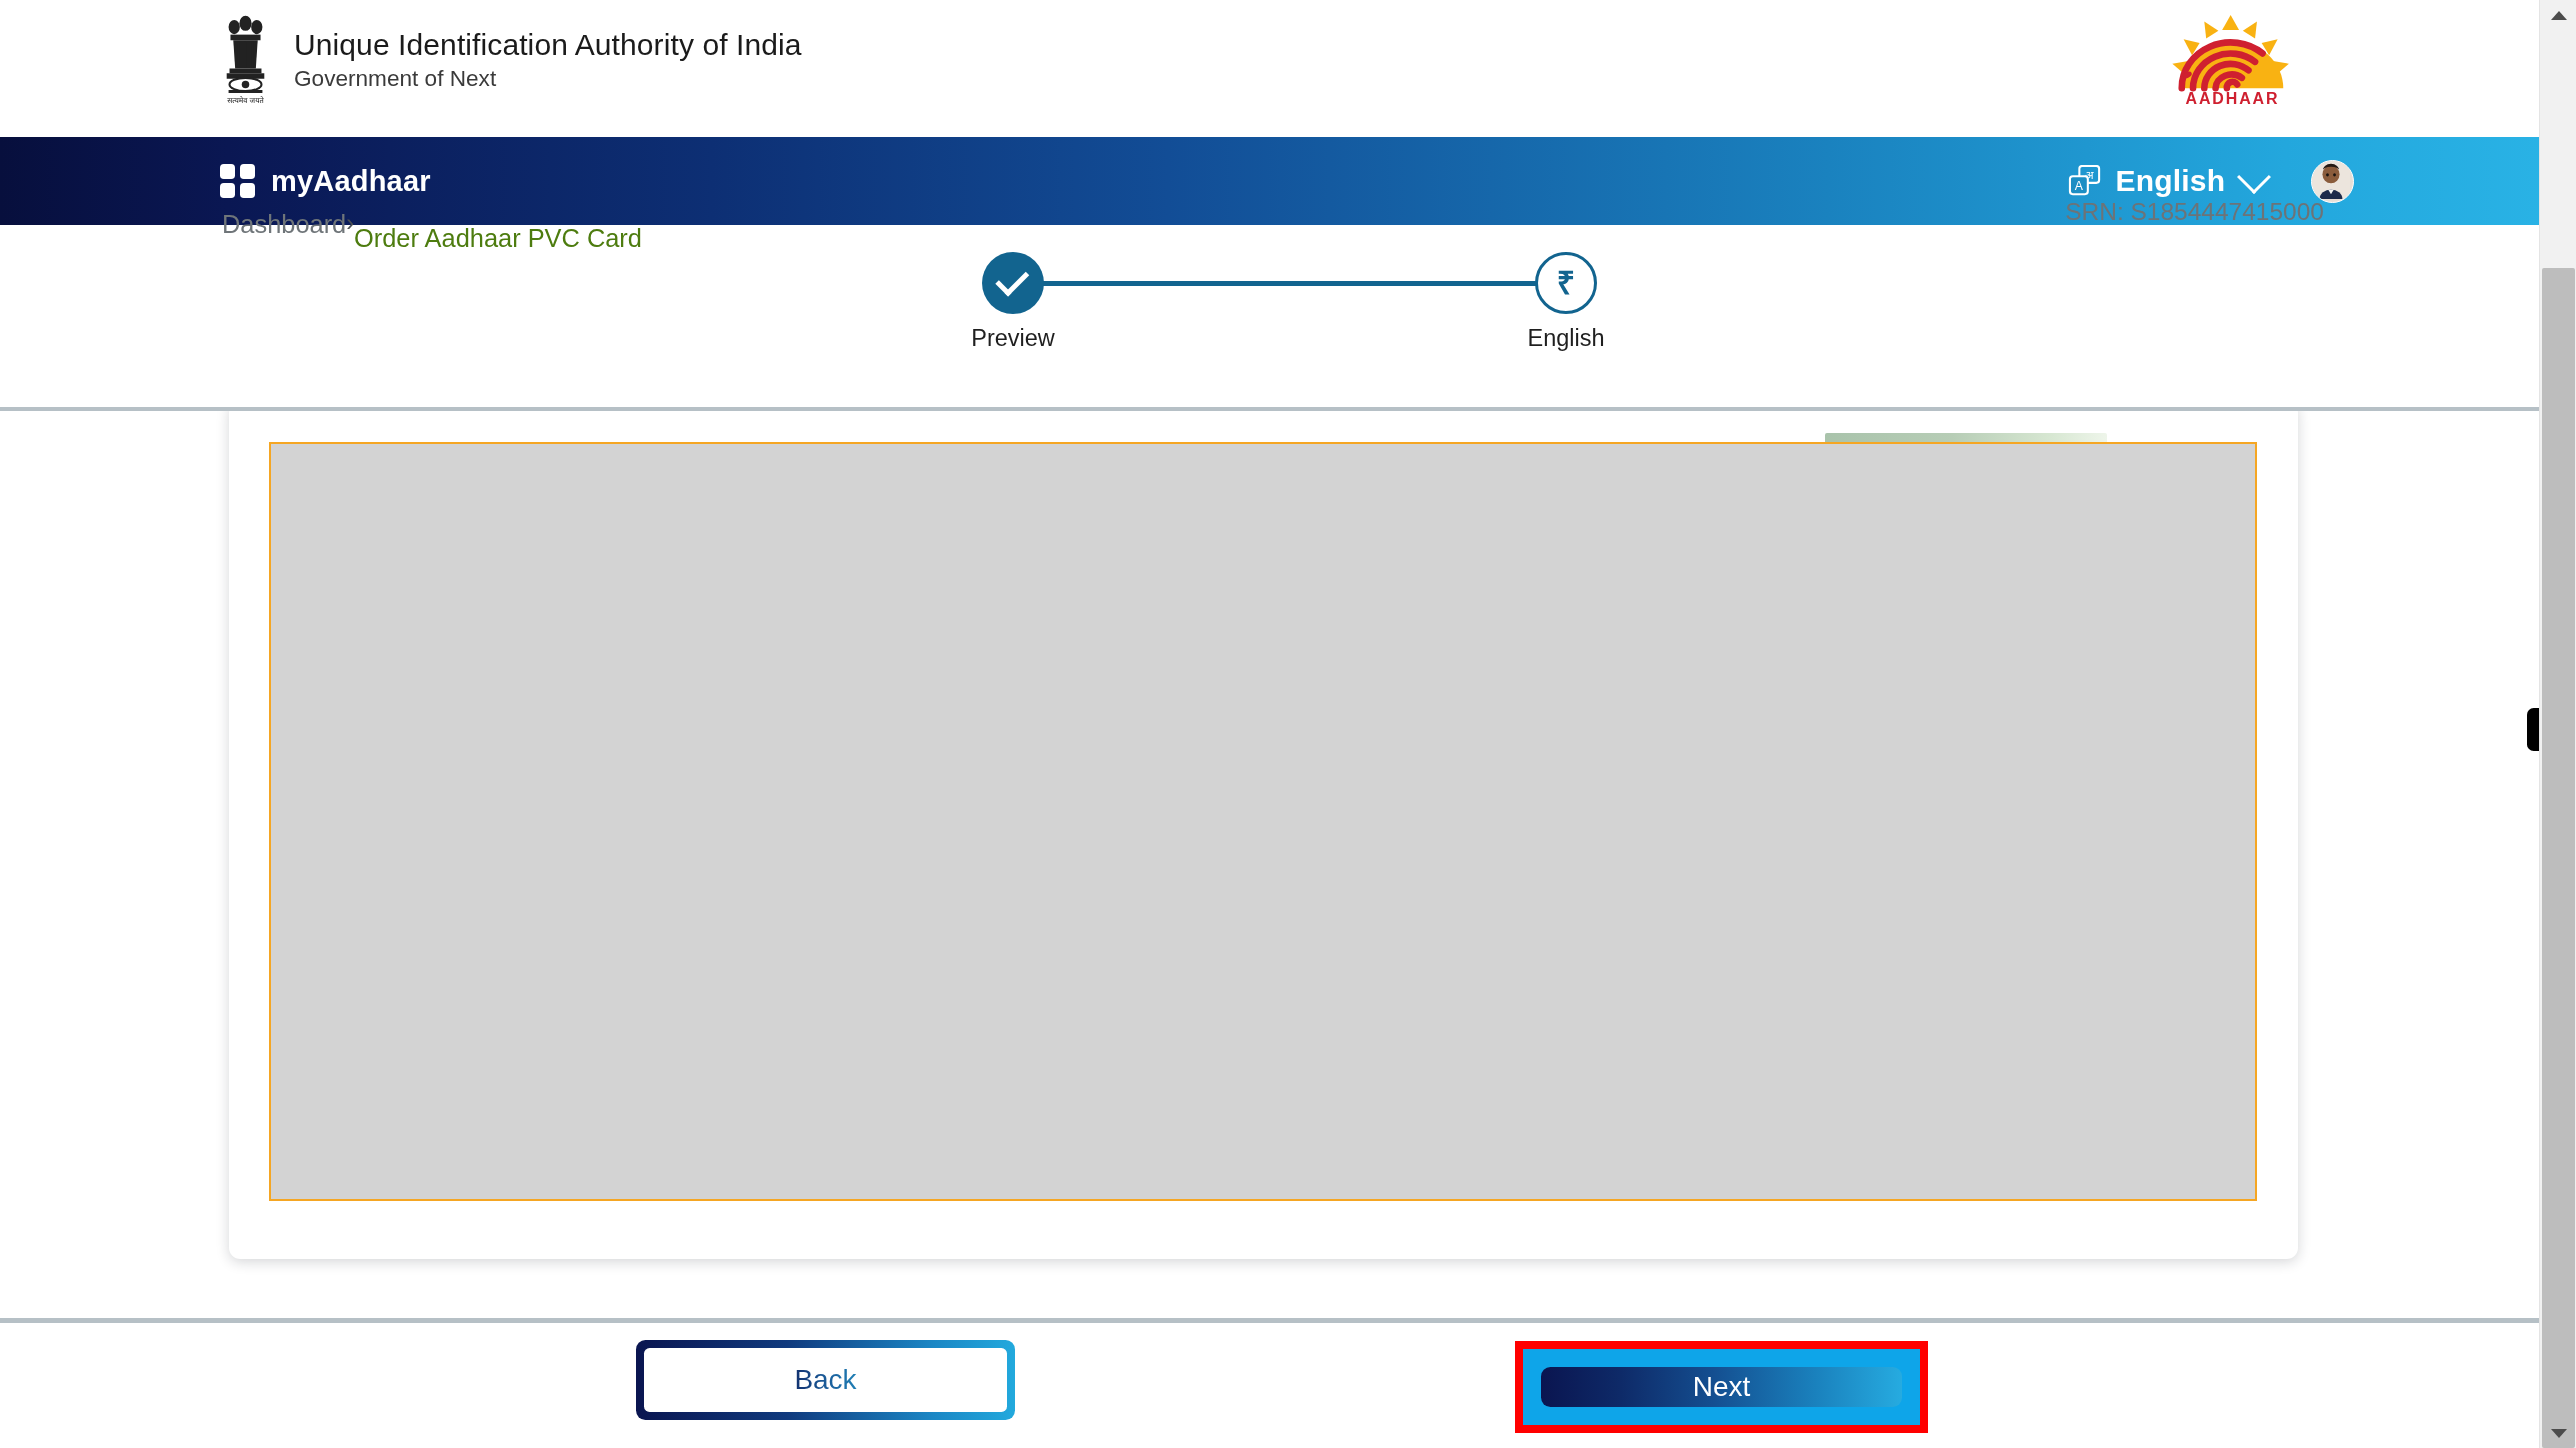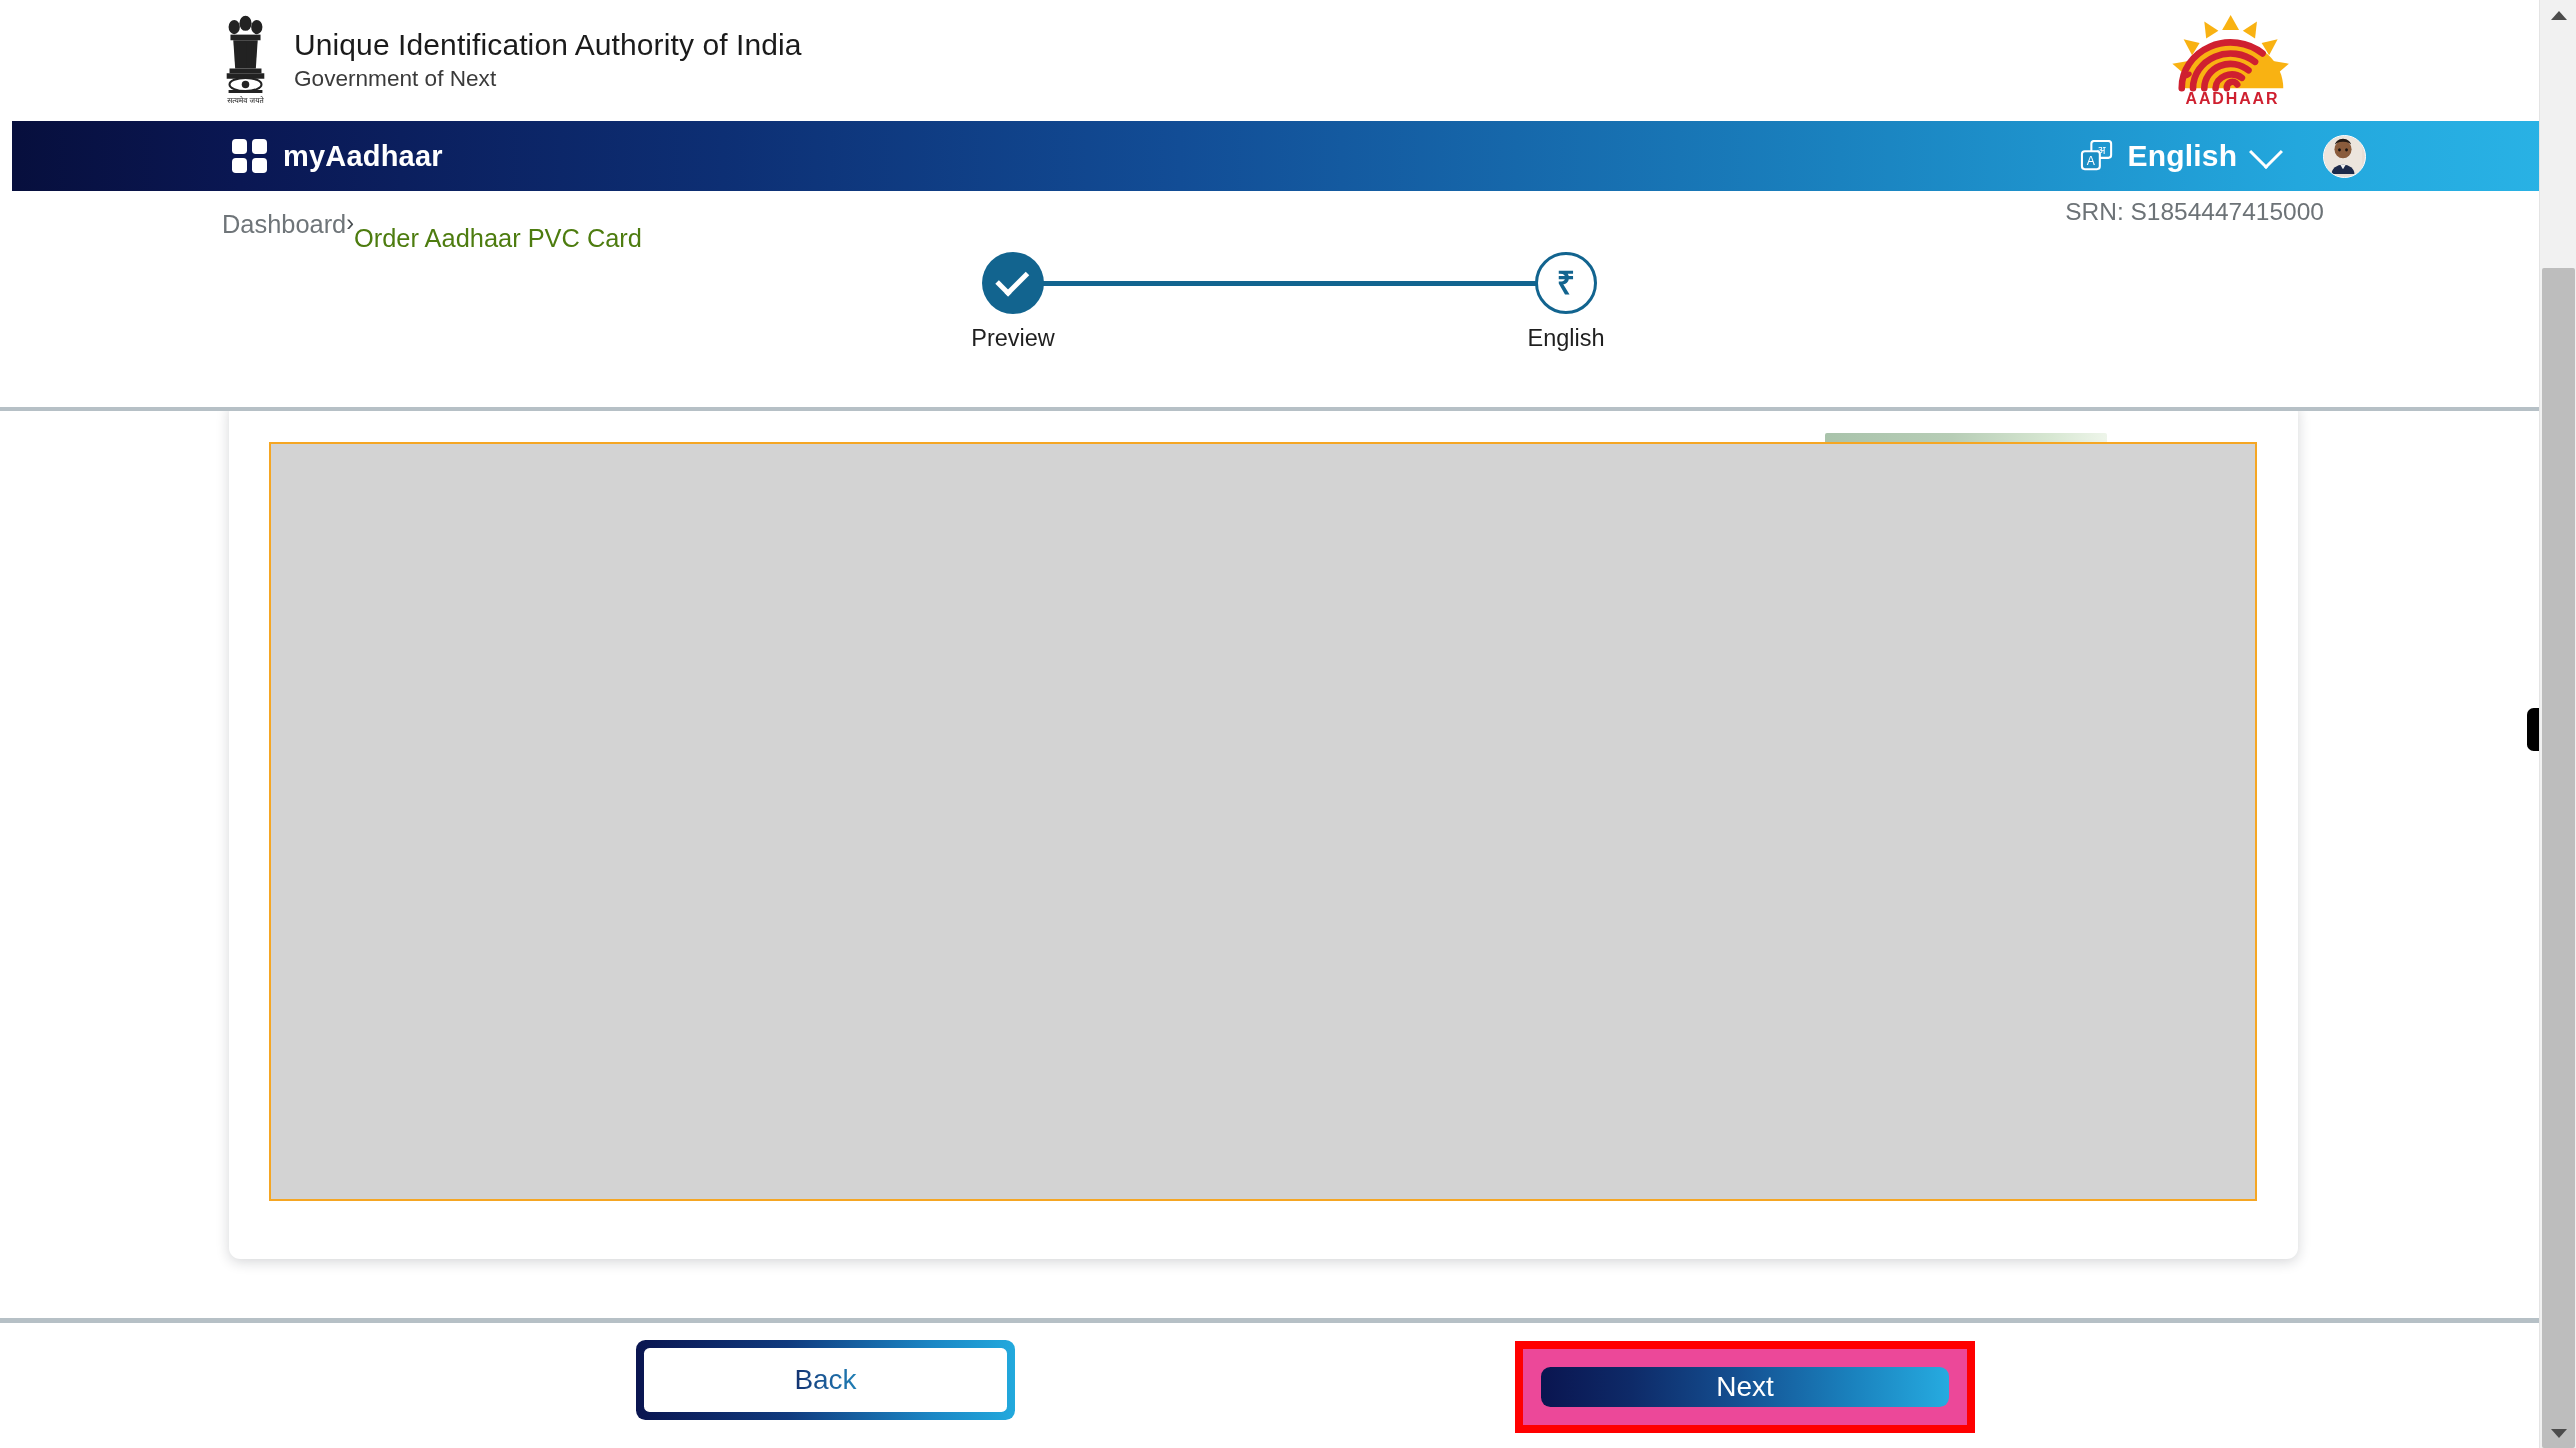--- a/index.html
+++ b/index.html
@@ -70,29 +70,28 @@
     right: 231px;
     top: 13px;
     width: 151px;
     height: 94px;
   }
   .aadhaar-logo svg { display: block; }
 
   
   .navbar {
     position: absolute;
-    left: 0; top: 121px;
-    width: 2539px;
-    height: 70px;
+    left: 0; top: 137px;
+    width: 2539px;
+    height: 88px;
     background: linear-gradient(90deg,
         #070f3d 0%, #0a1753 9%, #0d2f74 28%,
         #124d96 46%, #1a82bf 72%, #23a7dd 90%, #29b2e5 100%);
     display: flex;
     align-items: center;
-    margin-left: 12px;
   }
   .brand {
     position: absolute;
     left: 220px;
     display: flex;
     align-items: center;
     gap: 16px;
   }
   .brand-grid {
     width: 35px;
@@ -328,25 +327,25 @@
     font-size: 28px;
     background: linear-gradient(90deg,#12306e 0%,#1b5f9c 55%,#1f7fb5 100%);
     -webkit-background-clip: text;
     background-clip: text;
     color: transparent;
   }
   .btn-next-highlight {
     position: absolute;
     left: 1515px;
     top: 1341px;
-    width: 460px;
+    width: 413px;
     height: 92px;
     border: 8.5px solid #ff0000;
     box-sizing: border-box;
-    background: #ec4899;
+    background: #0ea5e9;
     padding: 18px;
   }
   .btn-next {
     width: 100%;
     height: 100%;
     border-radius: 9.4px;
     background: linear-gradient(90deg,#0a1550 0%,#0e2a68 22%,#144f91 48%,#1a81bd 76%,#26abe0 100%);
     display: flex;
     align-items: center;
     justify-content: center;

